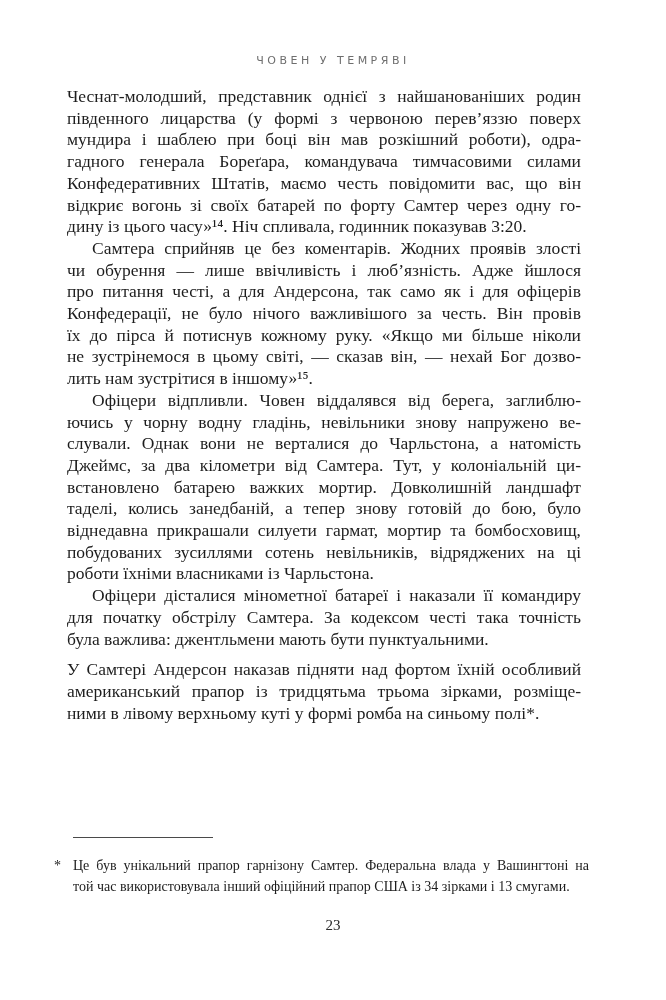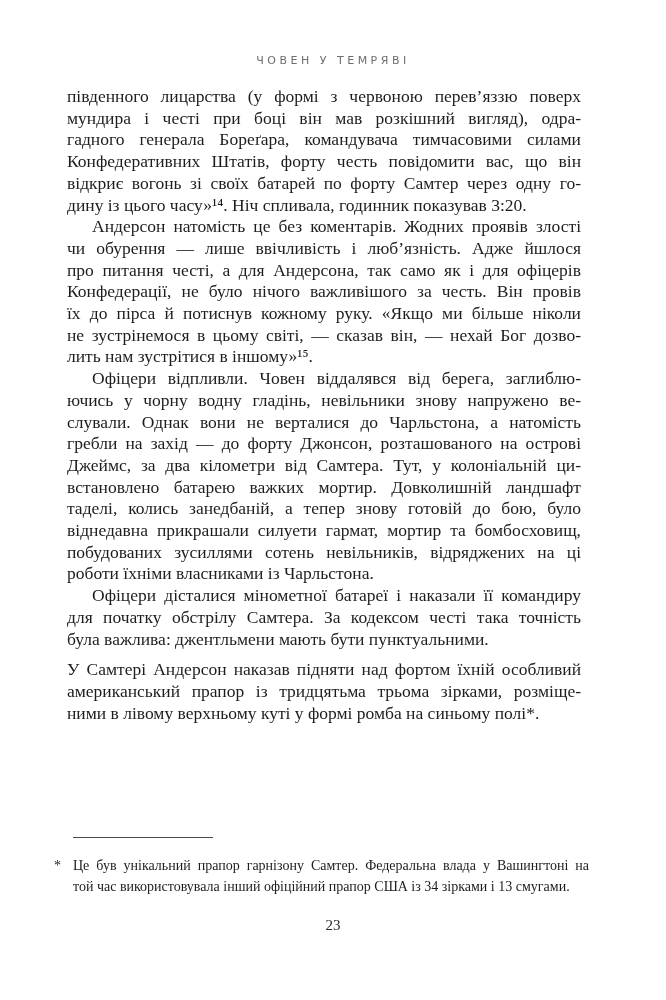--- a/index.html
+++ b/index.html
@@ -89,41 +89,41 @@
 </style>
 </head>
 <body>
 
 <div class="page">
 
   <div class="running-head">ЧОВЕН У ТЕМРЯВІ</div>
 
   <div class="body-text" id="body-text">
       <div class="paragraph">
+        <div class="line just">Чеснат-молодший, представник однієї з найшанованіших родин</div>
         <div class="line just">південного лицарства (у формі з червоною перев’яззю поверх</div>
-        <div class="line just">мундира і честі при боці він мав розкішний вигляд), одра-</div>
+        <div class="line just">мундира і шаблею при боці він мав розкішний роботи), одра-</div>
         <div class="line just">гадного генерала Бореґара, командувача тимчасовими силами</div>
-        <div class="line just">Конфедеративних Штатів, форту честь повідомити вас, що він</div>
+        <div class="line just">Конфедеративних Штатів, маємо честь повідомити вас, що він</div>
         <div class="line just">відкриє вогонь зі своїх батарей по форту Самтер через одну го-</div>
         <div class="line">дину із цього часу»¹⁴. Ніч спливала, годинник показував 3:20.</div>
       </div>
       <div class="paragraph indent">
-        <div class="line just">Андерсон натомість це без коментарів. Жодних проявів злості</div>
+        <div class="line just">Самтера сприйняв це без коментарів. Жодних проявів злості</div>
         <div class="line just">чи обурення — лише ввічливість і люб’язність. Адже йшлося</div>
         <div class="line just">про питання честі, а для Андерсона, так само як і для офіцерів</div>
         <div class="line just">Конфедерації, не було нічого важливішого за честь. Він провів</div>
         <div class="line just">їх до пірса й потиснув кожному руку. «Якщо ми більше ніколи</div>
         <div class="line just">не зустрінемося в цьому світі, — сказав він, — нехай Бог дозво-</div>
         <div class="line">лить нам зустрітися в іншому»¹⁵.</div>
       </div>
       <div class="paragraph indent">
         <div class="line just">Офіцери відпливли. Човен віддалявся від берега, заглиблю-</div>
         <div class="line just">ючись у чорну водну гладінь, невільники знову напружено ве-</div>
         <div class="line just">слували. Однак вони не верталися до Чарльстона, а натомість</div>
-        <div class="line just">гребли на захід — до форту Джонсон, розташованого на острові</div>
         <div class="line just">Джеймс, за два кілометри від Самтера. Тут, у колоніальній ци-</div>
         <div class="line just">встановлено батарею важких мортир. Довколишній ландшафт</div>
         <div class="line just">таделі, колись занедбаній, а тепер знову готовій до бою, було</div>
         <div class="line just">віднедавна прикрашали силуети гармат, мортир та бомбосховищ,</div>
         <div class="line just">побудованих зусиллями сотень невільників, відряджених на ці</div>
         <div class="line">роботи їхніми власниками із Чарльстона.</div>
       </div>
       <div class="paragraph indent">
         <div class="line just">Офіцери дісталися мінометної батареї і наказали її командиру</div>
         <div class="line just">для початку обстрілу Самтера. За кодексом честі така точність</div>

